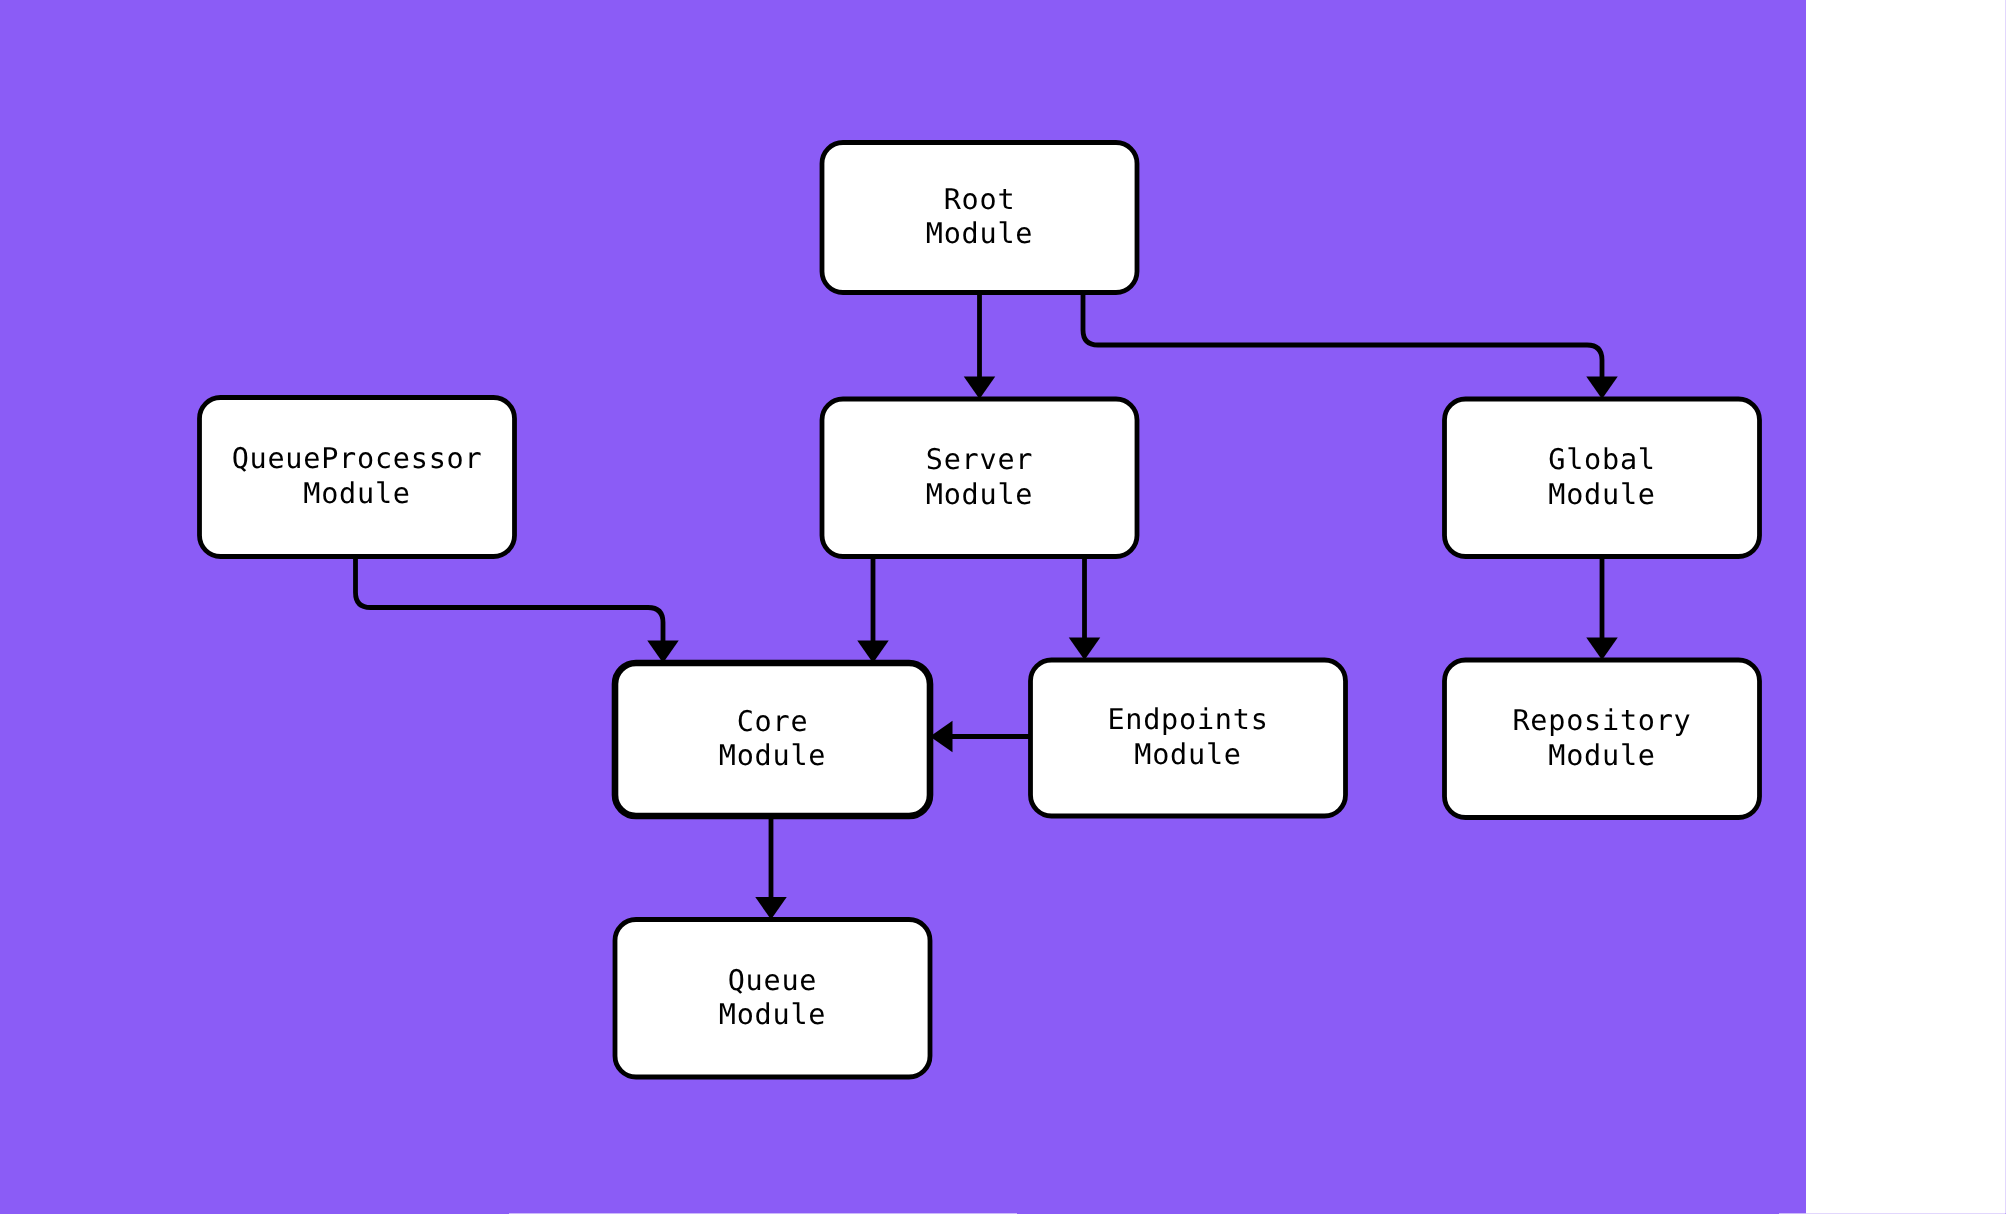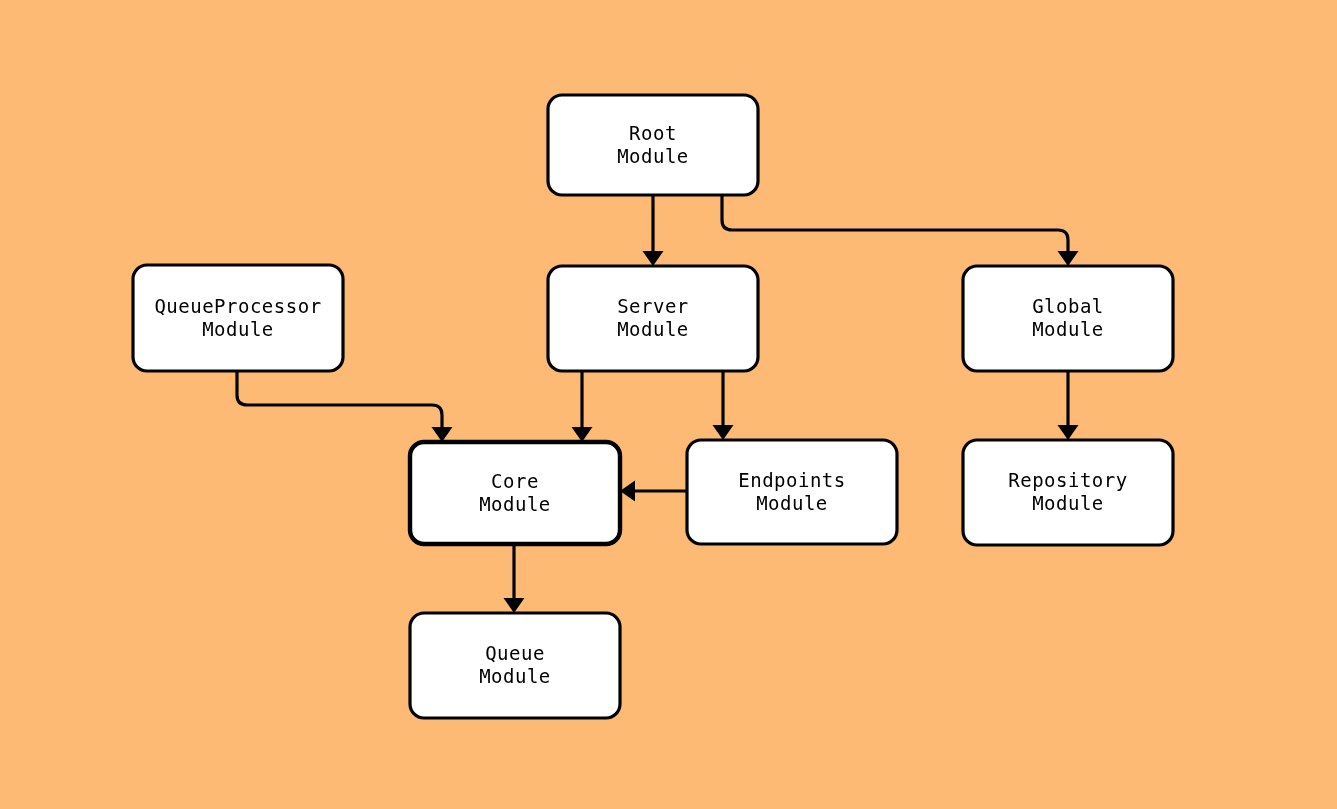--- a/index.html
+++ b/index.html
@@ -8,23 +8,23 @@
     background: #ffffff;
   }
   body {
     width: 1337px;
     height: 809px;
     overflow: hidden;
     font-family: "DejaVu Sans Mono", "Liberation Mono", monospace;
   }
   #diagram-root {
     position: relative;
-    width: 1337px;
+    width: 1204px;
     height: 809px;
-    background: #fdba74;
+    background: #8b5cf6;
   }
   svg#diagram-svg {
     position: absolute;
     top: 0;
     left: 0;
     width: 1337px;
     height: 809px;
     display: block;
   }
   .node-box {

